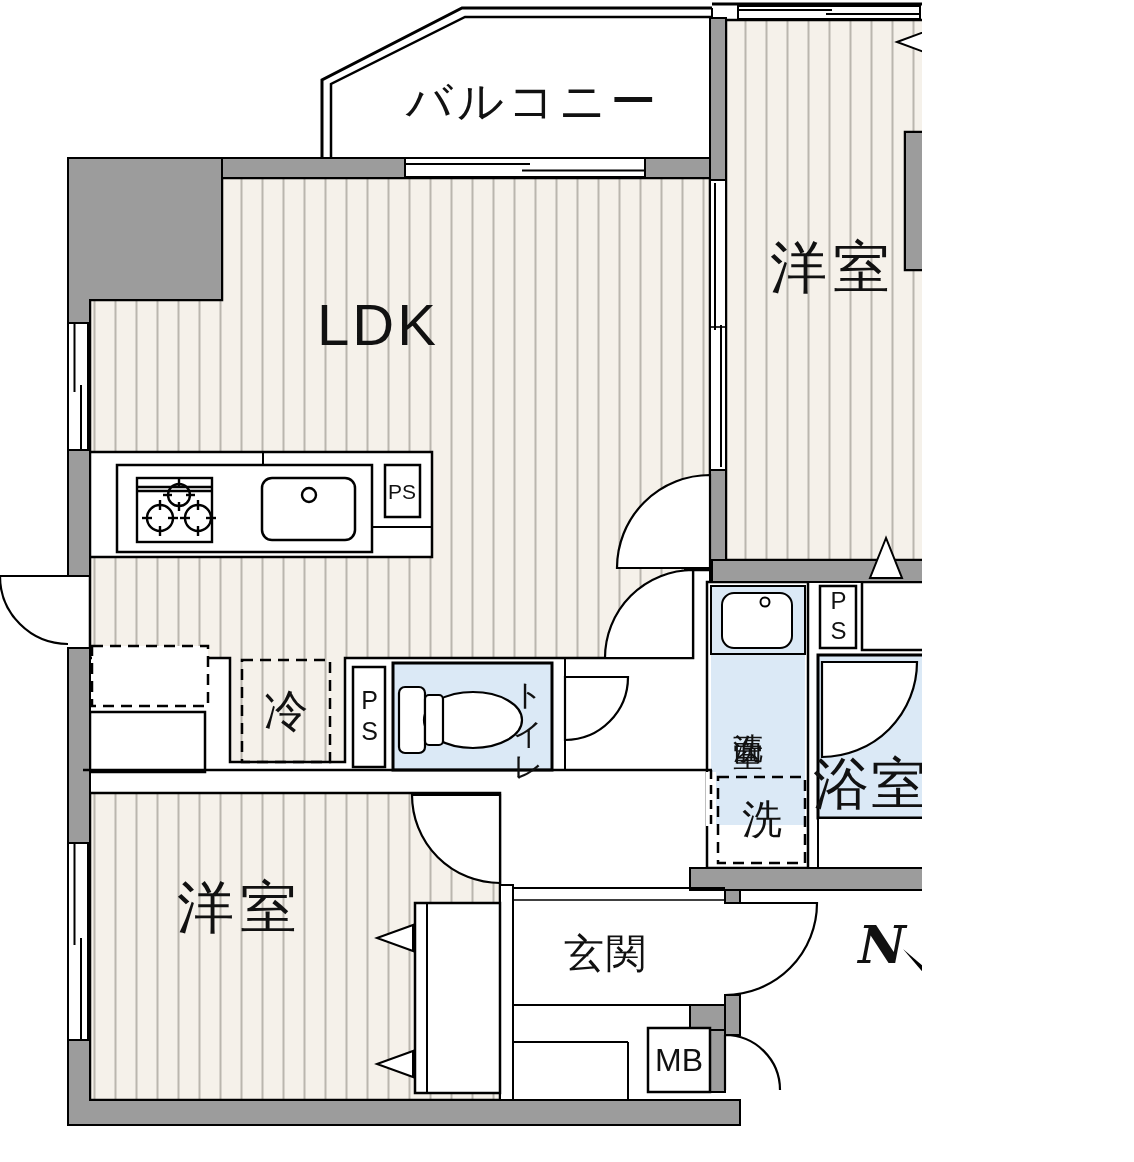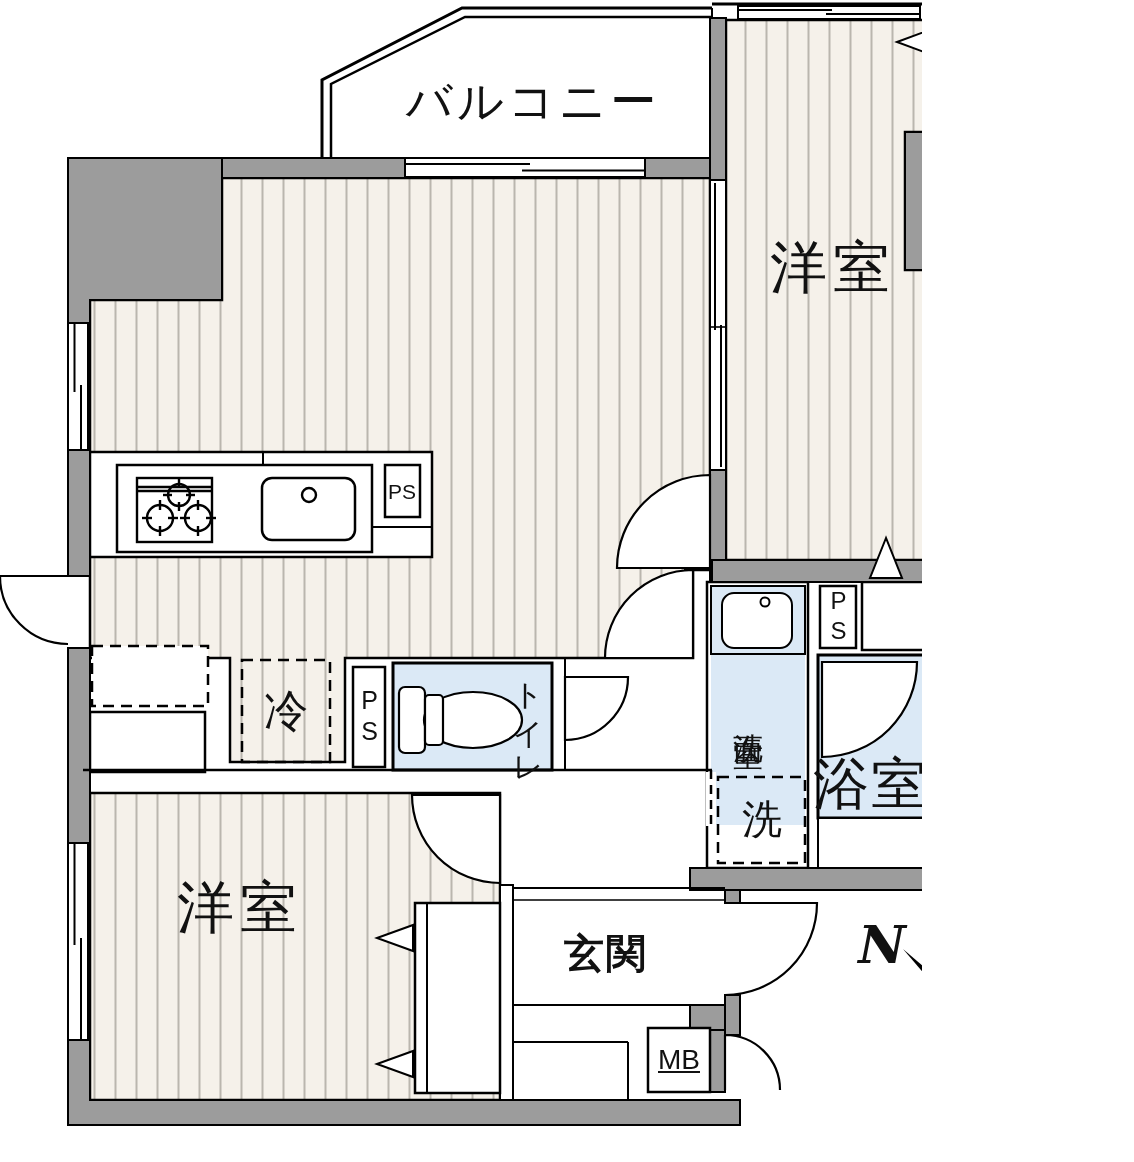--- a/index.html
+++ b/index.html
@@ -216,26 +216,27 @@
     <polygon points="1083,981 1027,1071 947,1147 1007,1055" fill="#000"></polygon>
     <polygon points="1009,1007 1025,1062 1009,1064" fill="#000"></polygon>
     <polygon points="1073,1055 1018,1071 1016,1055" fill="#000"></polygon>
     <polygon points="1025,1119 1025,1062 1009,1064" fill="#000"></polygon>
     <polygon points="961,1071 1018,1071 1016,1055" fill="#000"></polygon>
     <circle cx="1017" cy="1063" r="14" fill="#fff" stroke="#000" stroke-width="2"></circle>
   </g>
 </svg>
 
   <div class="lbl" style="left:533px;top:101px;font-size:46px;letter-spacing:4px;">バルコニー</div>
+  <div class="lbl" style="left:378px;top:325px;font-size:58px;letter-spacing:3px;">LDK</div>
   <div class="lbl" style="left:833px;top:267px;font-size:57px;letter-spacing:6px;">洋室</div>
   <div class="lbl" style="left:240px;top:907px;font-size:57px;letter-spacing:6px;">洋室</div>
   <div class="lbl" style="left:286px;top:711px;font-size:44px;">冷</div>
   <div class="lbl" style="left:402px;top:491px;font-size:21px;">PS</div>
   <div class="lbl vtext" style="left:369px;top:717px;font-size:25px;">PS</div>
   <div class="lbl vtext" style="left:838px;top:617px;font-size:24px;">PS</div>
   <div class="lbl vtext" style="left:528px;top:717px;font-size:30px;">トイレ</div>
   <div class="lbl vtext" style="left:748px;top:714px;font-size:30px;">洗面室</div>
   <div class="lbl" style="left:762px;top:819px;font-size:40px;">洗</div>
   <div class="lbl" style="left:871px;top:784px;font-size:56px;letter-spacing:2px;">浴室</div>
-  <div class="lbl" style="left:606px;top:953px;font-size:40px;letter-spacing:2px;font-weight:bold;">玄関</div>
-  <div class="lbl" style="left:679px;top:1060px;font-size:28px;text-decoration:underline;">MB</div>
+  <div class="lbl" style="left:606px;top:953px;font-size:40px;letter-spacing:2px;">玄関</div>
+  <div class="lbl" style="left:679px;top:1060px;font-size:32px;">MB</div>
   <div class="lbl north" style="left:882px;top:945px;font-size:52px;">N</div>
 </div>
 
 </body></html>

